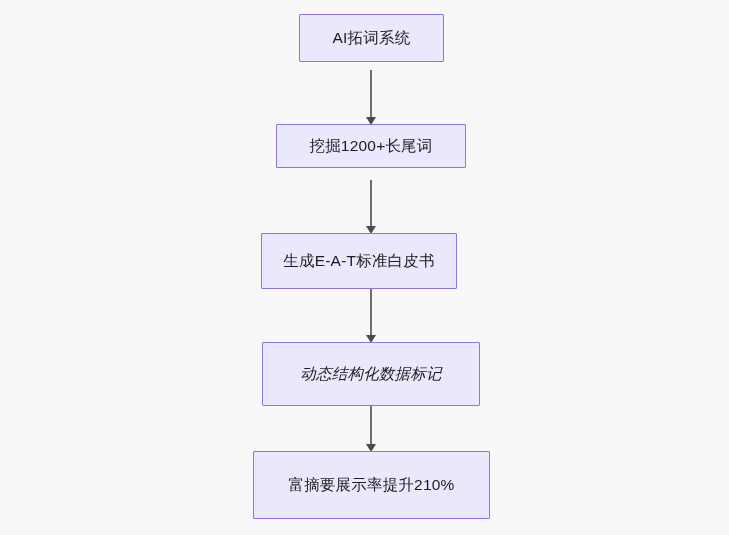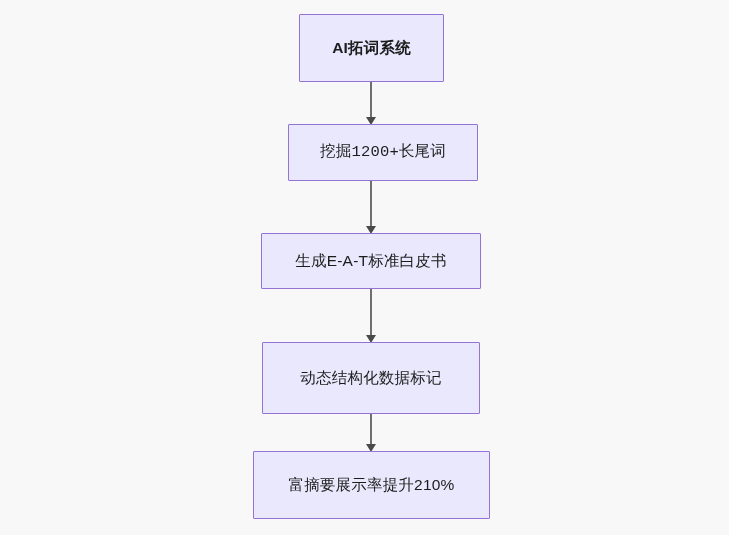--- a/index.html
+++ b/index.html
@@ -72,33 +72,33 @@
     <g>
       <line class="edge-line" x1="371" y1="289" x2="371" y2="335"></line>
       <polygon class="edge-head" points="366,335 376,335 371,343"></polygon>
     </g>
     <g>
       <line class="edge-line" x1="371" y1="398" x2="371" y2="444"></line>
       <polygon class="edge-head" points="366,444 376,444 371,452"></polygon>
     </g>
   </svg>
 
-  <div class="node" style="left:299px; top:14px; width:145px; height:68px;font-weight:bold;">
+  <div class="node" style="left:299px; top:14px; width:145px; height:48px;">
     <span class="node-label">AI拓词系统</span>
   </div>
 
-  <div class="node" style="left:288px; top:124px; width:190px; height:57px;font-family:Liberation Mono, monospace;">
+  <div class="node" style="left:276px; top:124px; width:190px; height:44px;">
     <span class="node-label">挖掘1200+长尾词</span>
   </div>
 
-  <div class="node" style="left:261px; top:233px; width:220px; height:56px;">
+  <div class="node" style="left:261px; top:233px; width:196px; height:56px;">
     <span class="node-label">生成E-A-T标准白皮书</span>
   </div>
 
-  <div class="node" style="left:262px; top:342px; width:218px; height:72px;">
+  <div class="node" style="left:262px; top:342px; width:218px; height:64px;font-style:italic;">
     <span class="node-label">动态结构化数据标记</span>
   </div>
 
   <div class="node" style="left:253px; top:451px; width:237px; height:68px;">
     <span class="node-label">富摘要展示率提升210%</span>
   </div>
 
 </div>
 
 </body></html>

